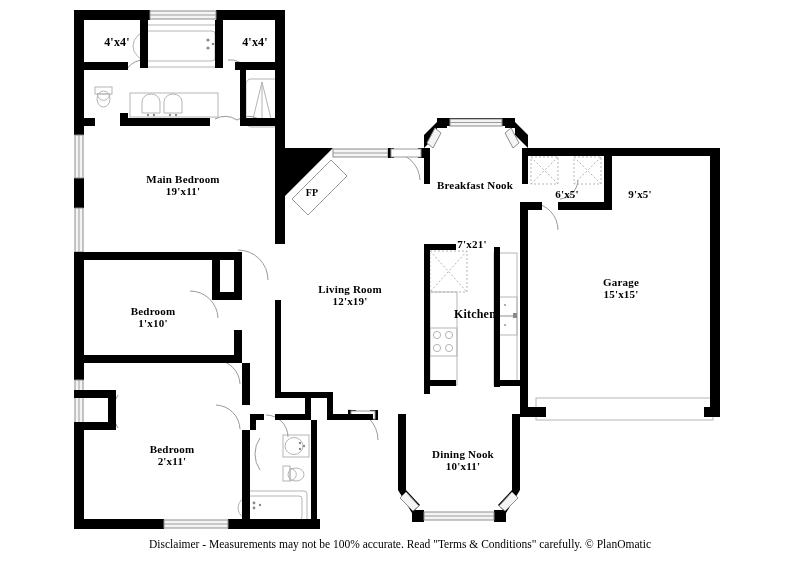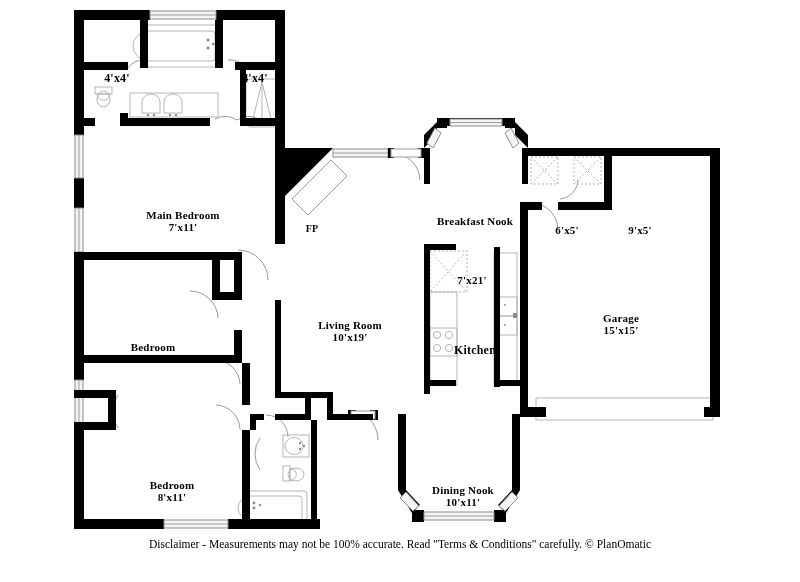--- a/index.html
+++ b/index.html
@@ -23,21 +23,20 @@
   .room-label {
     position: absolute;
     text-align: center;
     font-weight: bold;
     color: #000000;
     line-height: 1.12;
     white-space: nowrap;
     transform: translate(-50%, -50%);
     font-family: "Liberation Serif", "DejaVu Serif", serif;
     letter-spacing: 0.2px;
-    margin-top: 36px;
   }
   .room-label .rl-name { display: block; }
   .room-label .rl-dim  { display: block; }
   .label-13 { font-size: 11px; }
   .label-12 { font-size: 12px; }
   .label-11 { font-size: 11px; }
   .label-10 { font-size: 10px; }
   #disclaimer {
     position: absolute;
     left: 0;
@@ -352,36 +351,36 @@
   <div class="room-label label-12" style="left:117px; top:43px;">
     <span class="rl-dim">4'x4'</span>
   </div>
 
   <div class="room-label label-12" style="left:255px; top:43px;">
     <span class="rl-dim">4'x4'</span>
   </div>
 
   <div class="room-label label-13" style="left:183px; top:185px;">
     <span class="rl-name">Main Bedroom</span>
-    <span class="rl-dim">7'x11'</span>
+    <span class="rl-dim">19'x11'</span>
   </div>
 
   <div class="room-label label-13" style="left:153px; top:317px;">
     <span class="rl-name">Bedroom</span>
     <span class="rl-dim">1'x10'</span>
   </div>
 
   <div class="room-label label-13" style="left:172px; top:455px;">
     <span class="rl-name">Bedroom</span>
-    <span class="rl-dim">8'x11'</span>
+    <span class="rl-dim">2'x11'</span>
   </div>
 
   <div class="room-label label-13" style="left:350px; top:295px;">
     <span class="rl-name">Living Room</span>
-    <span class="rl-dim">10'x19'</span>
+    <span class="rl-dim">12'x19'</span>
   </div>
 
   <div class="room-label label-13" style="left:475px; top:185px;">
     <span class="rl-name">Breakfast Nook</span>
   </div>
 
   <div class="room-label label-12" style="left:475px; top:315px;">
     <span class="rl-name">Kitchen</span>
   </div>
 

